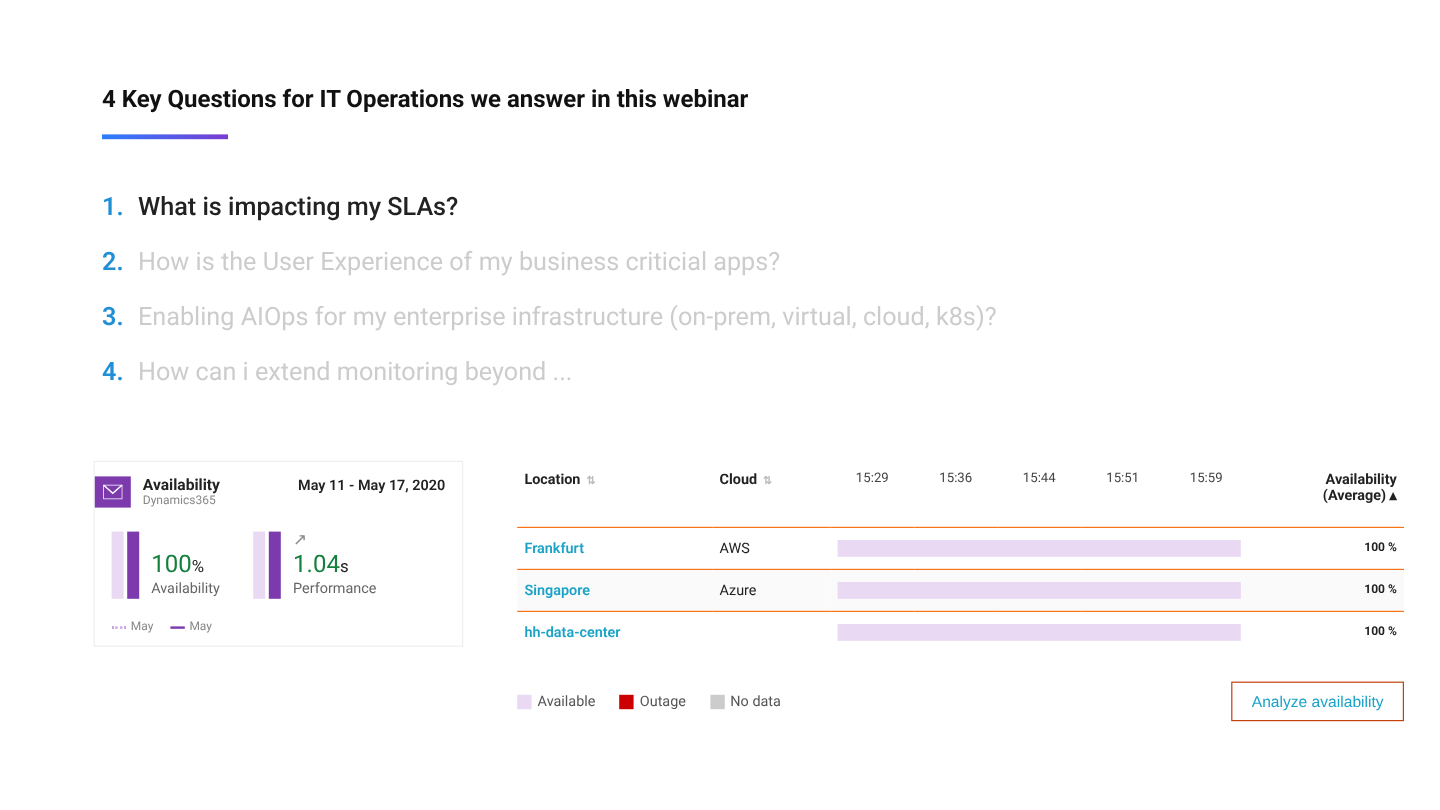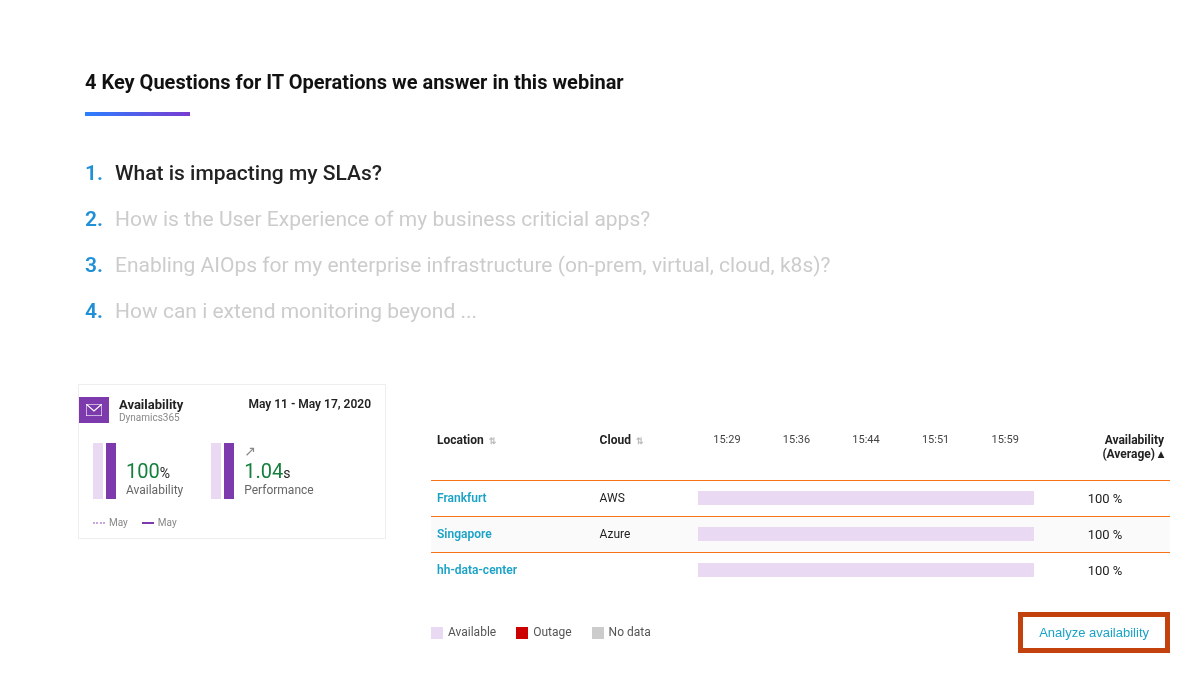--- a/index.html
+++ b/index.html
@@ -138,21 +138,20 @@
 
   
   .table-wrap {
     margin-left: 45px;
     flex: 1;
   }
   .tbl {
     width: 100%;
     border-collapse: collapse;
     font-size: 12px;
-    margin-top: 41px;
   }
   .tbl th {
     text-align: left;
     font-weight: 700;
     color: #222;
     padding: 8px 6px 18px 6px;
     font-size: 12px;
     vertical-align: top;
   }
   .tbl th.time { font-weight: 400; color: #444; text-align: center; font-size: 11px; }
@@ -167,21 +166,21 @@
     border-top: 1px solid #f97316;
     vertical-align: middle;
   }
   .tbl tr.alt td { background: #fafafa; }
   .loc { color: #1aa3c7; font-weight: 600; }
   .timeline {
     height: 14px;
     background: #e9d9f3;
     width: 100%;
   }
-  .pct { text-align: center; font-weight: 400; font-size: 13px; }
+  .pct { text-align: right; font-weight: 700; font-size: 10px; }
 
   .table-footer {
     display: flex;
     align-items: center;
     justify-content: space-between;
     padding-top: 24px;
     font-size: 12px;
   }
   .legend2 {
     display: flex;
@@ -192,21 +191,21 @@
     width: 12px;
     height: 12px;
     display: inline-block;
     margin-right: 5px;
     vertical-align: middle;
   }
   .sw-avail { background: #e9d9f3; }
   .sw-outage { background: #cc0000; }
   .sw-nodata { background: #ccc; }
   .analyze-btn {
-    border: 5px solid #c2410c;
+    border: 1px solid #c2410c;
     color: #1aa3c7;
     background: #fff;
     padding: 8px 16px;
     font-size: 13px;
     cursor: pointer;
   }
 </style>
 </head>
 <body>
 

